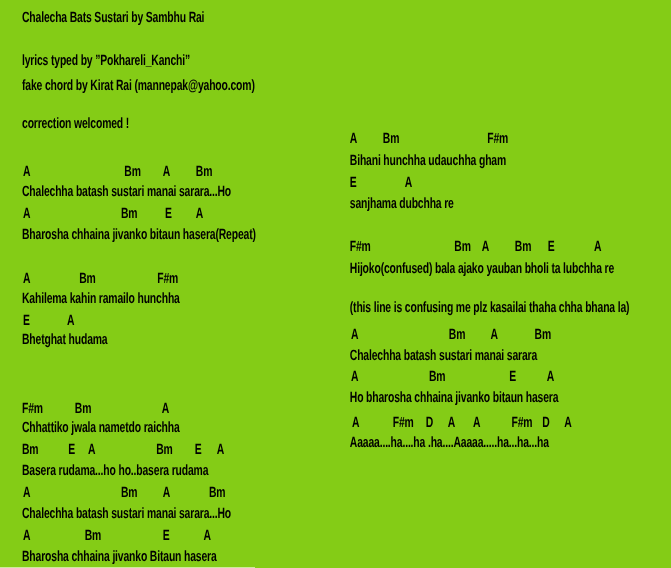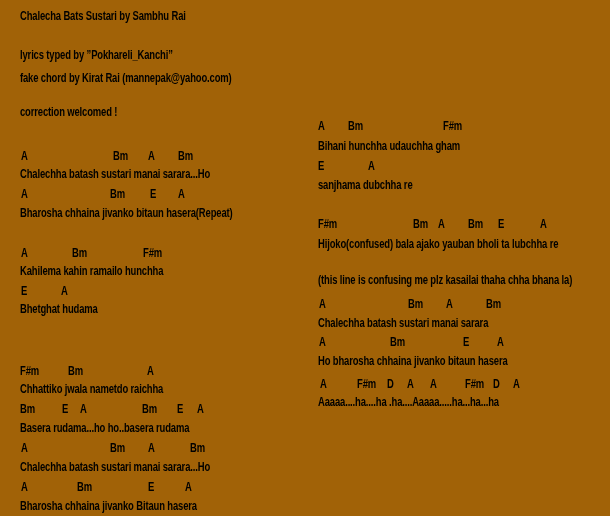--- a/index.html
+++ b/index.html
@@ -4,21 +4,21 @@
 <style>
   html, body {
     margin: 0;
     padding: 0;
     background: #ffffff;
   }
   .page {
     position: relative;
     width: 610px;
     height: 516px;
-    background: #a16207;
+    background: #84cc16;
     overflow: hidden;
     font-family: "Liberation Sans", sans-serif;
     font-weight: bold;
     color: #000000;
   }
   .hline, .line {
     position: absolute;
     white-space: nowrap;
     font-size: 13.5px;
     line-height: 15px;

